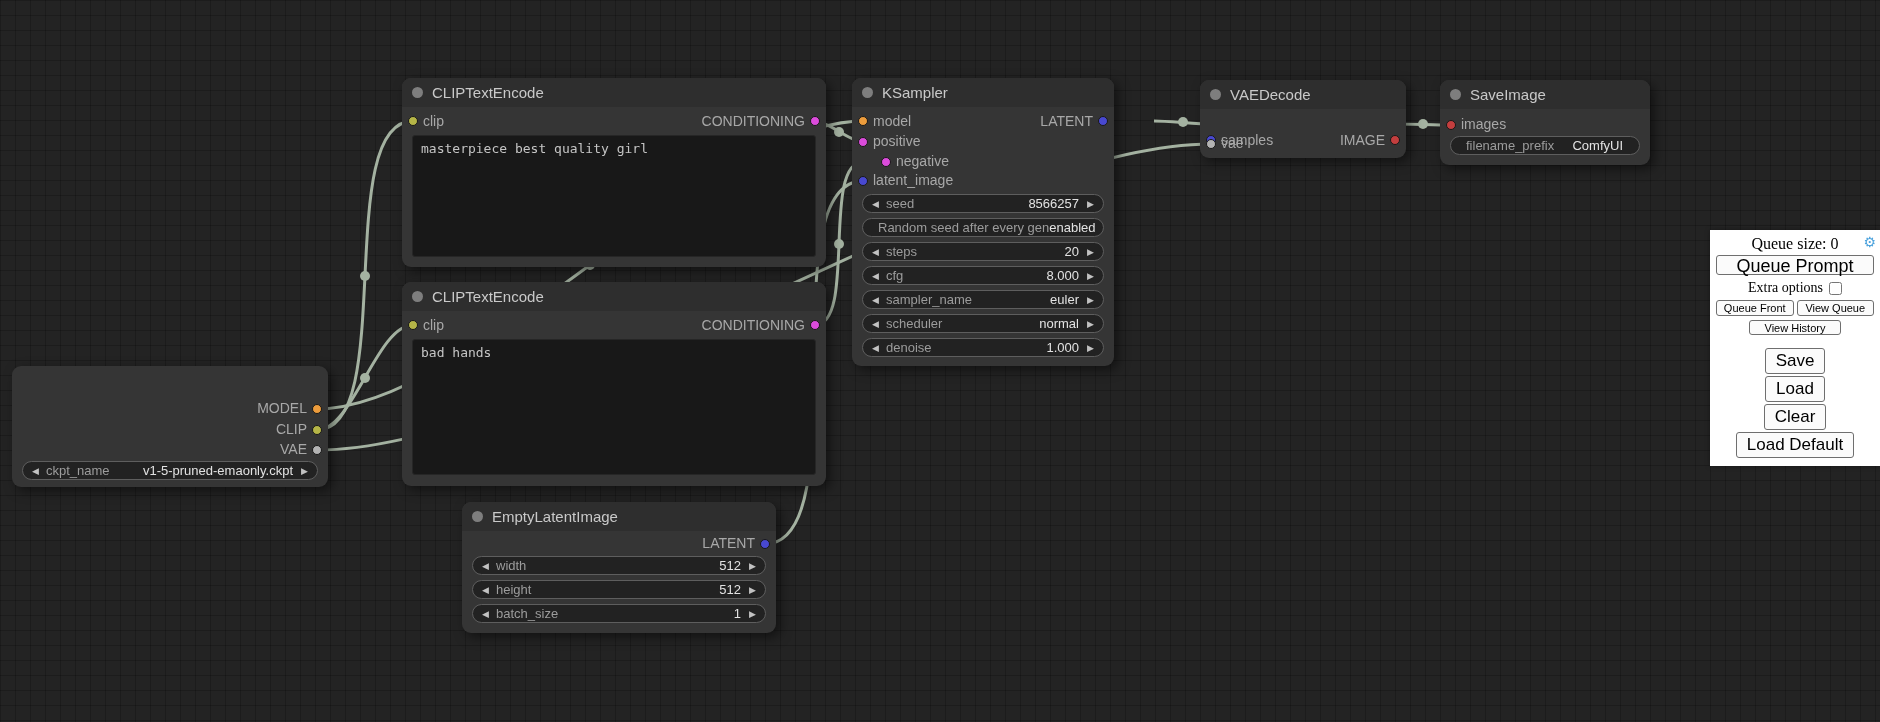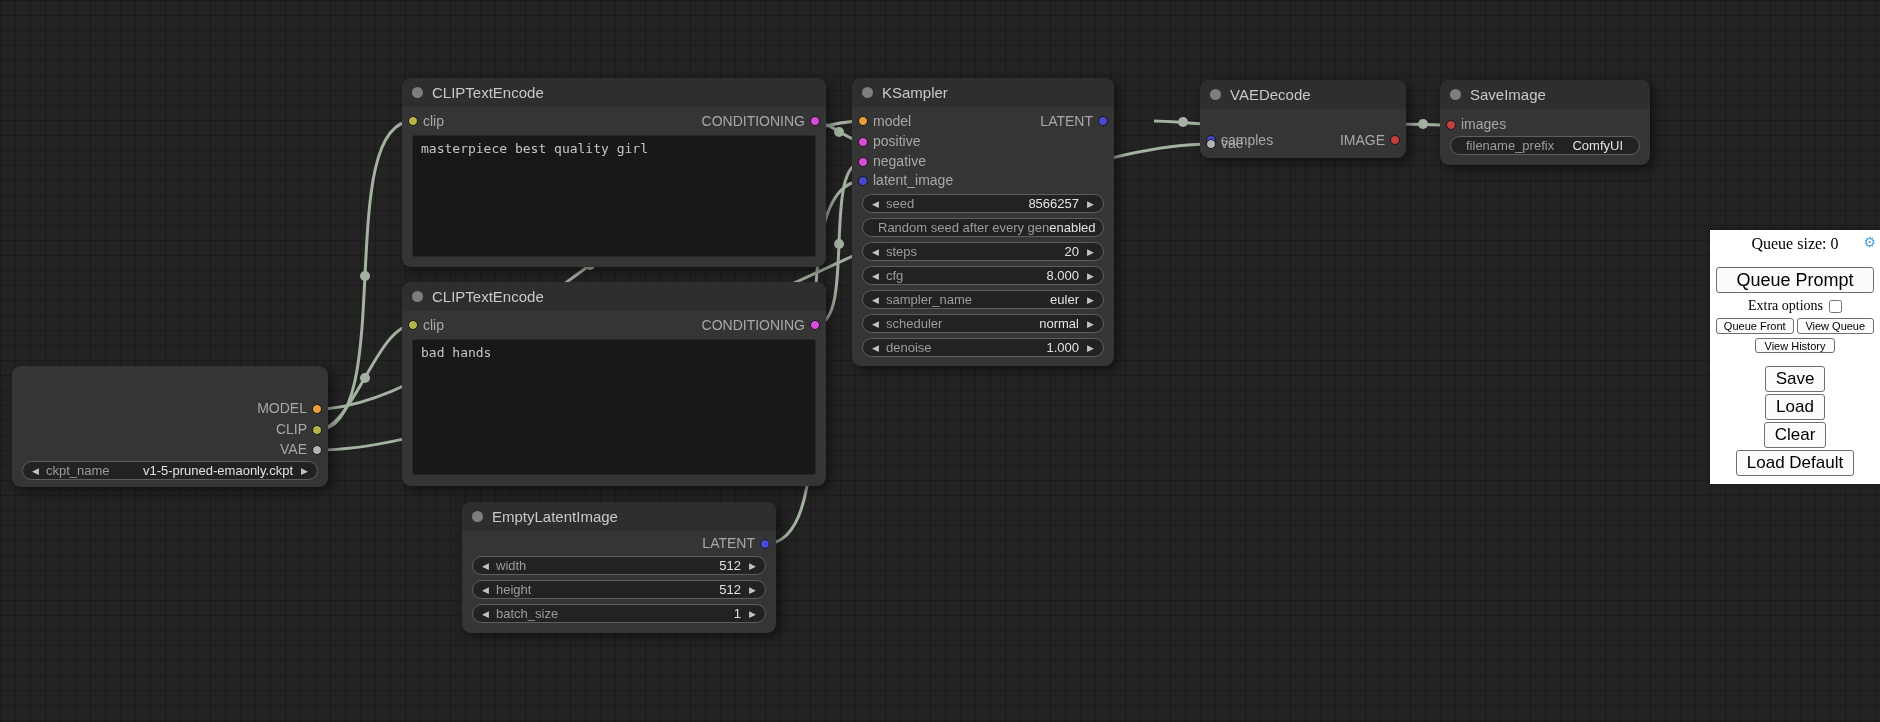--- a/index.html
+++ b/index.html
@@ -48,26 +48,26 @@
 
   .menu { position:absolute; left:1710px; top:230px; width:170px; background:#ffffff; z-index:3;
           display:flex; flex-direction:column; align-items:center; padding:4px 6px 8px;
           font-family:"Liberation Serif", serif; color:#000; box-shadow:0 0 5px rgba(0,0,0,0.35); }
   .menu-header { width:100%; position:relative; display:flex; align-items:center; justify-content:center;
                  font-size:16px; height:19px; }
   .gear { position:absolute; right:-2px; top:0; color:#4da3dd; font-size:14px;
           font-family:"DejaVu Sans", sans-serif; cursor:pointer; }
   .menu button { font-family:"Liberation Sans", sans-serif; background:#fbfbfb;
                  border:1px solid #6f6f6f; border-radius:3px; color:#000; cursor:pointer; }
-  .queue-prompt { width:100%; height:26px; font-size:18px; margin-top:14px; }
+  .queue-prompt { width:100%; height:20px; font-size:18px; margin-top:2px; }
   .extra-row { display:flex; align-items:center; gap:6px; font-size:14px; margin:5px 0 4px; height:16px; }
   .extra-row input { width:13px; height:13px; cursor:pointer; }
   .pair-row { width:100%; display:flex; gap:3px; margin-bottom:4px; }
   .pair-row button { flex:1; font-size:11px; height:16px; padding:0;text-align:center; }
-  .view-history { width:80px; height:15px; font-size:11px; padding:0; margin-bottom:11px; }
+  .view-history { width:92px; height:15px; font-size:11px; padding:0; margin-bottom:11px; }
   .menu .big { font-size:17px; height:26px; padding:0 10px; margin-top:2px; min-width:56px; }
 </style>
 </head>
 <body>
 
 <div class="canvas">
 
   <svg class="links" width="1880" height="722">
     <path d="M317,409 C471,409 709,121 863,121"></path>
     <path d="M317,430 C398,430 332,121 413,121"></path>
@@ -175,21 +175,21 @@
     <div class="duo" style="top:34px;">
       <span class="slot-dot dot-l c-model"></span>
       <span>model</span>
       <span>LATENT</span>
       <span class="slot-dot dot-r c-latent"></span>
     </div>
     <div class="slot in" style="top:55px;">
       <span class="slot-dot dot-l c-cond"></span>
       <span>positive</span>
     </div>
-    <div class="slot in" style="top:75px;">
+    <div class="slot in" style="top:75px;margin-left:23px;">
       <span class="slot-dot dot-l c-cond"></span>
       <span>negative</span>
     </div>
     <div class="slot in" style="top:94px;">
       <span class="slot-dot dot-l c-latent"></span>
       <span>latent_image</span>
     </div>
     <div class="widget" style="top:116px;">
       <span class="arr">◀</span>
       <span class="w-label">seed</span>

